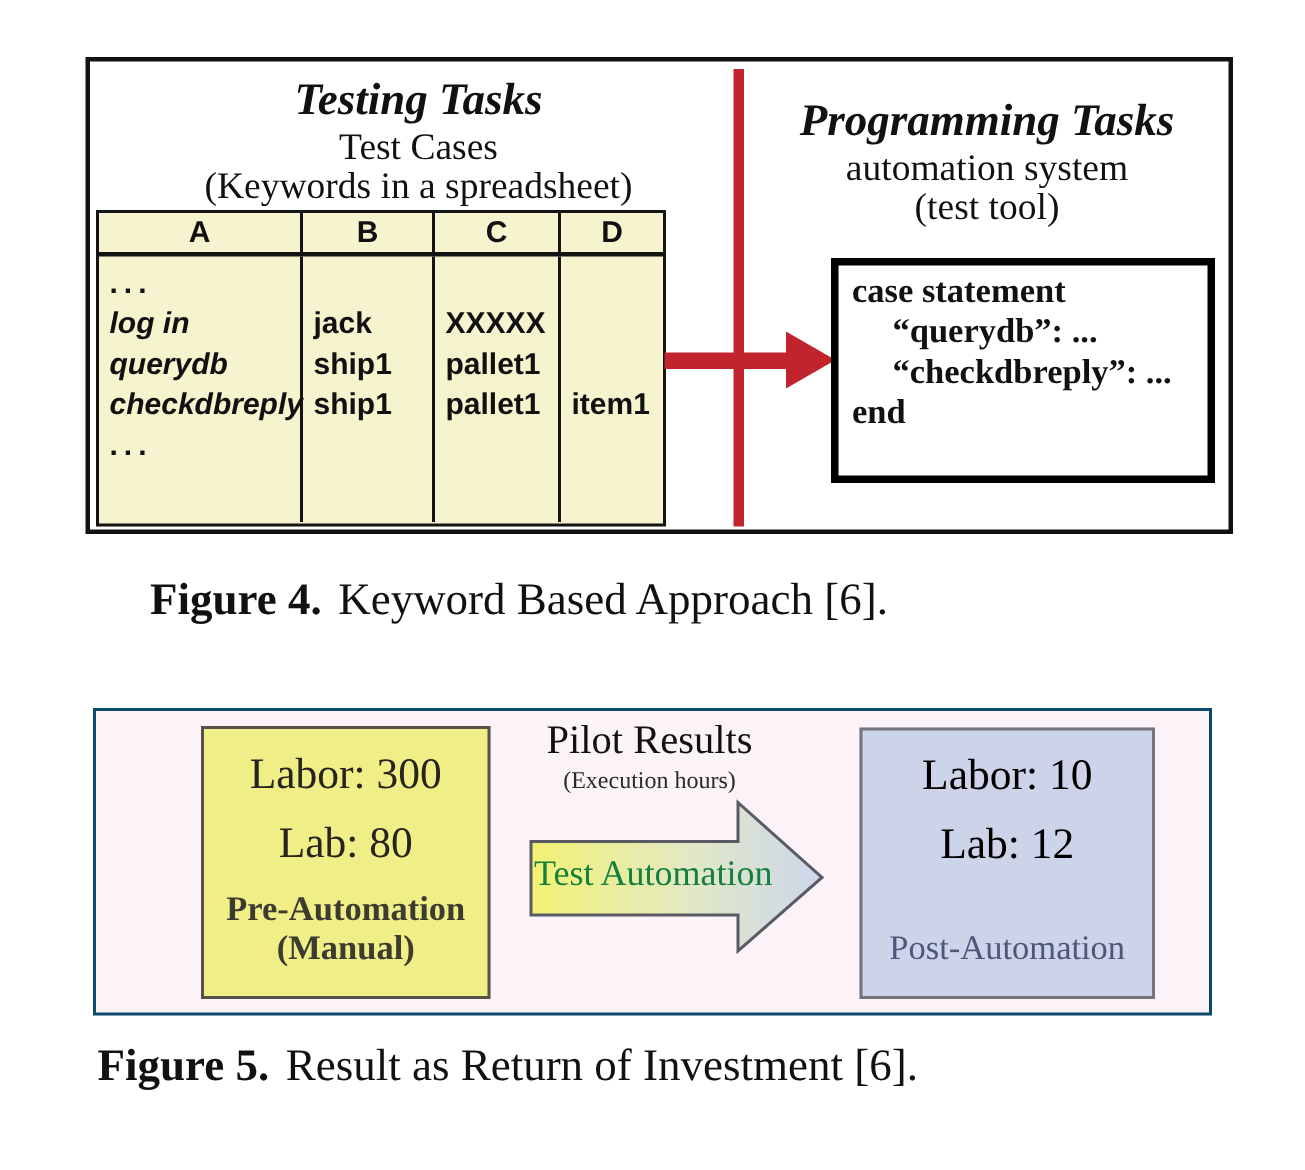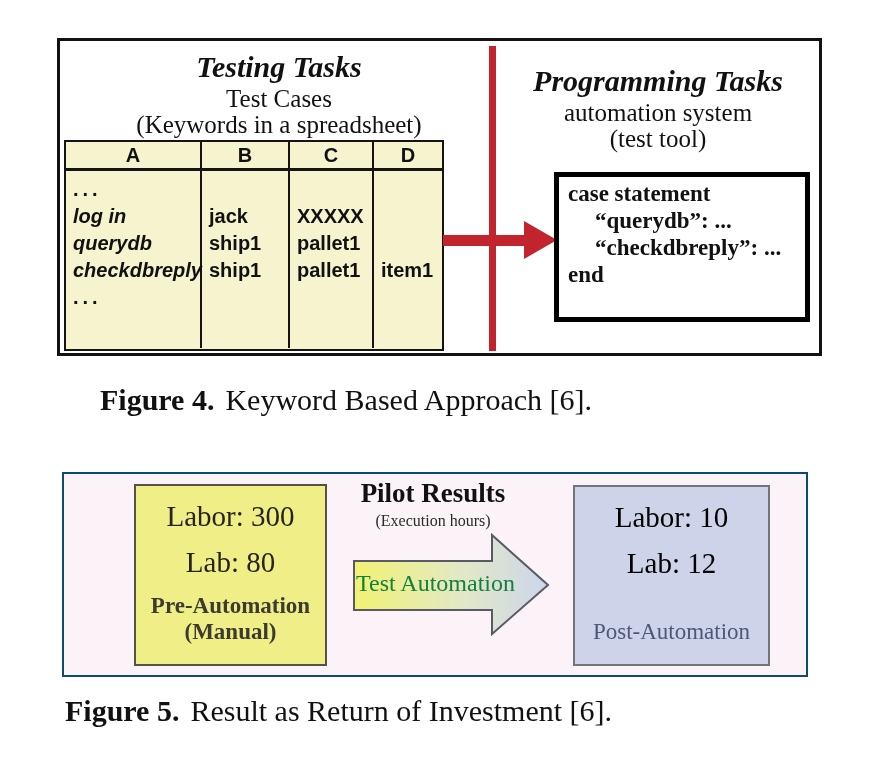--- a/index.html
+++ b/index.html
@@ -62,21 +62,21 @@
   }
   .post-box {
     position:absolute; left:509px; top:11px; width:197px; height:181px;
     background:#cdd3e9; border:2px solid #73737b; box-sizing:border-box; text-align:center;
   }
   .metric { font-size:29px; line-height:32px; margin-top:14px; color:#26241c; }
   .metric + .metric { }
   .pre-label { font-size:23px; line-height:26px; margin-top:15px; color:#3d3b2f;font-weight:bold; }
   .post-box .metric { color:#000000; }
   .post-label { font-size:23px; line-height:26px; margin-top:40px; color:#4d5878; }
-  .pilot-title { position:absolute; left:204px; top:4px; width:330px; text-align:center; font-weight:bold; font-size:27px; line-height:30px; }
+  .pilot-title { position:absolute; left:204px; top:4px; width:330px; text-align:center; font-weight:normal; font-size:27px; line-height:30px; }
   .pilot-sub { position:absolute; left:204px; top:34px; width:330px; text-align:center; font-size:16px; line-height:26px; color:#2a2a26; }
   .arrow-svg { position:absolute; left:288px; top:58px; }
   .arrow-label {
     position:absolute; left:292px; top:96px; width:136px; text-align:center;
     font-size:24px; color:#15803d; white-space:nowrap;
   }
 </style>
 </head>
 <body>
 

